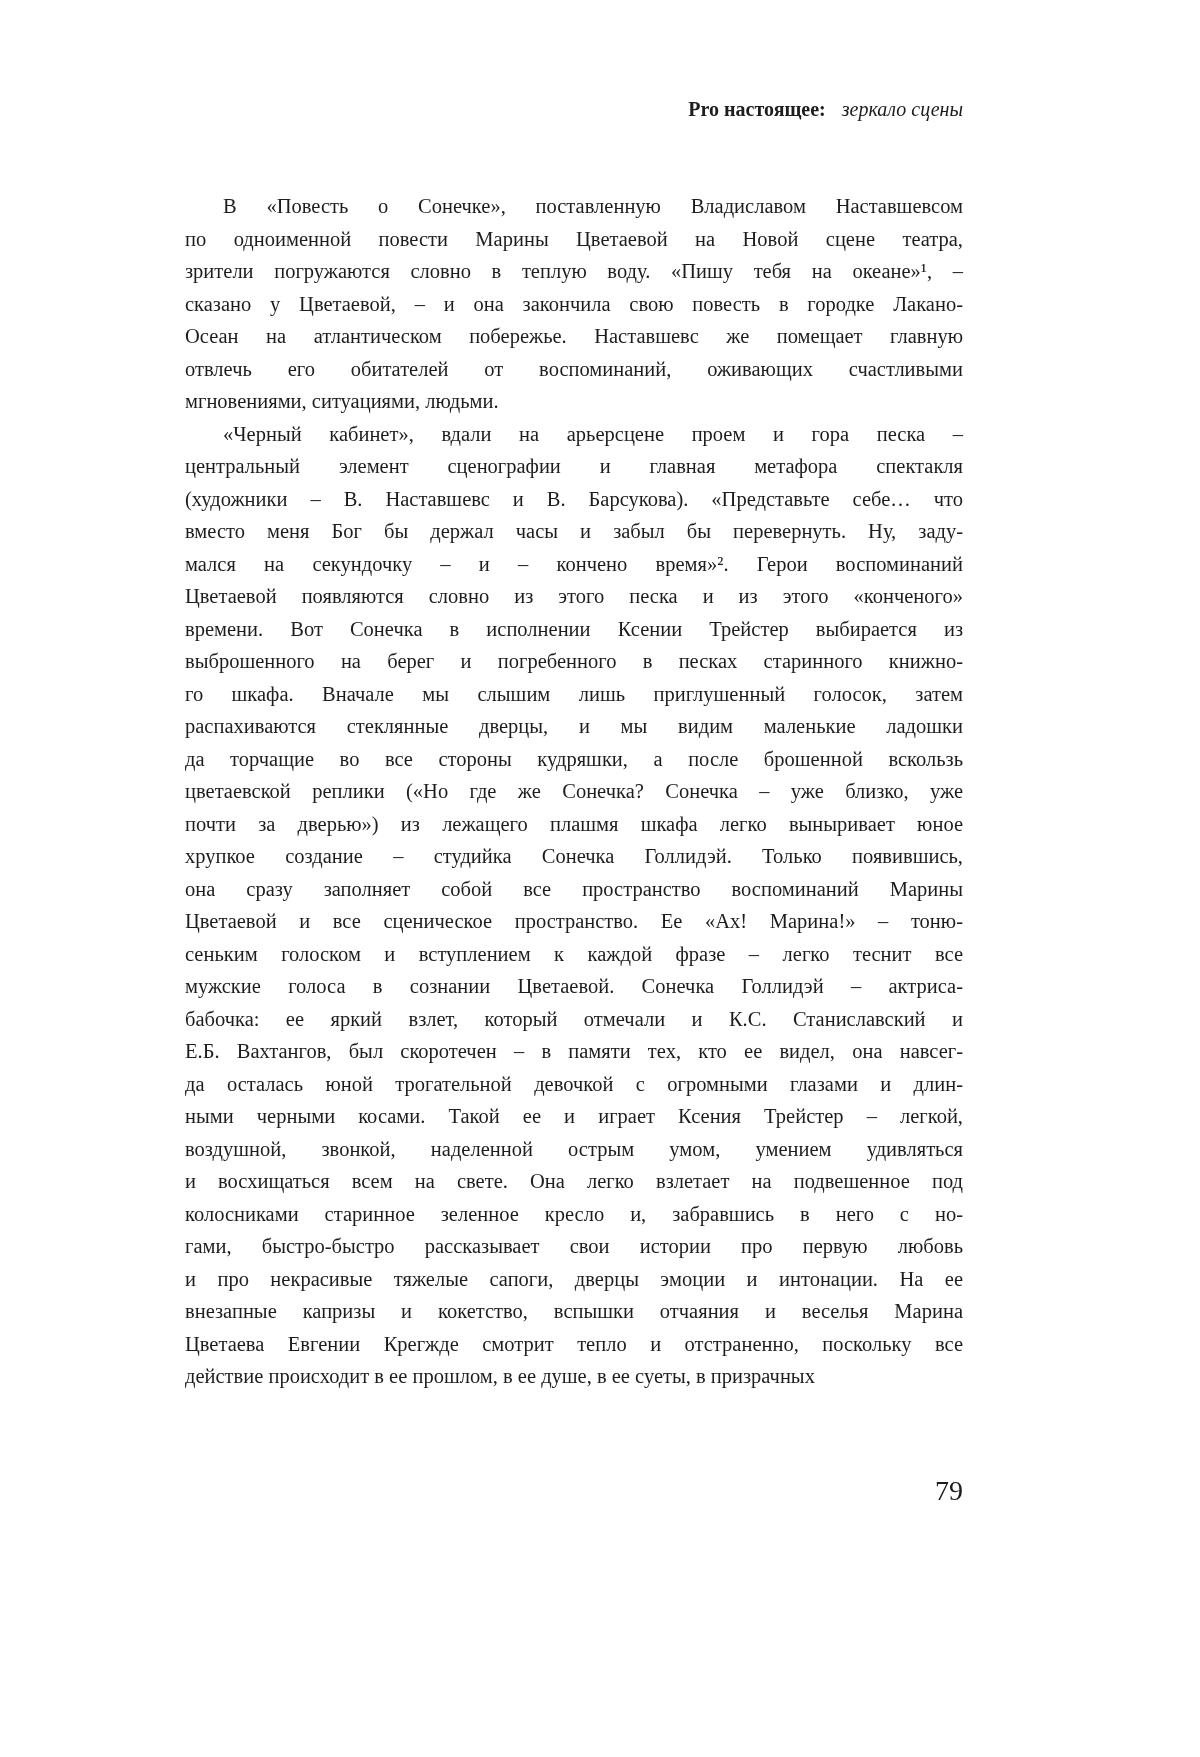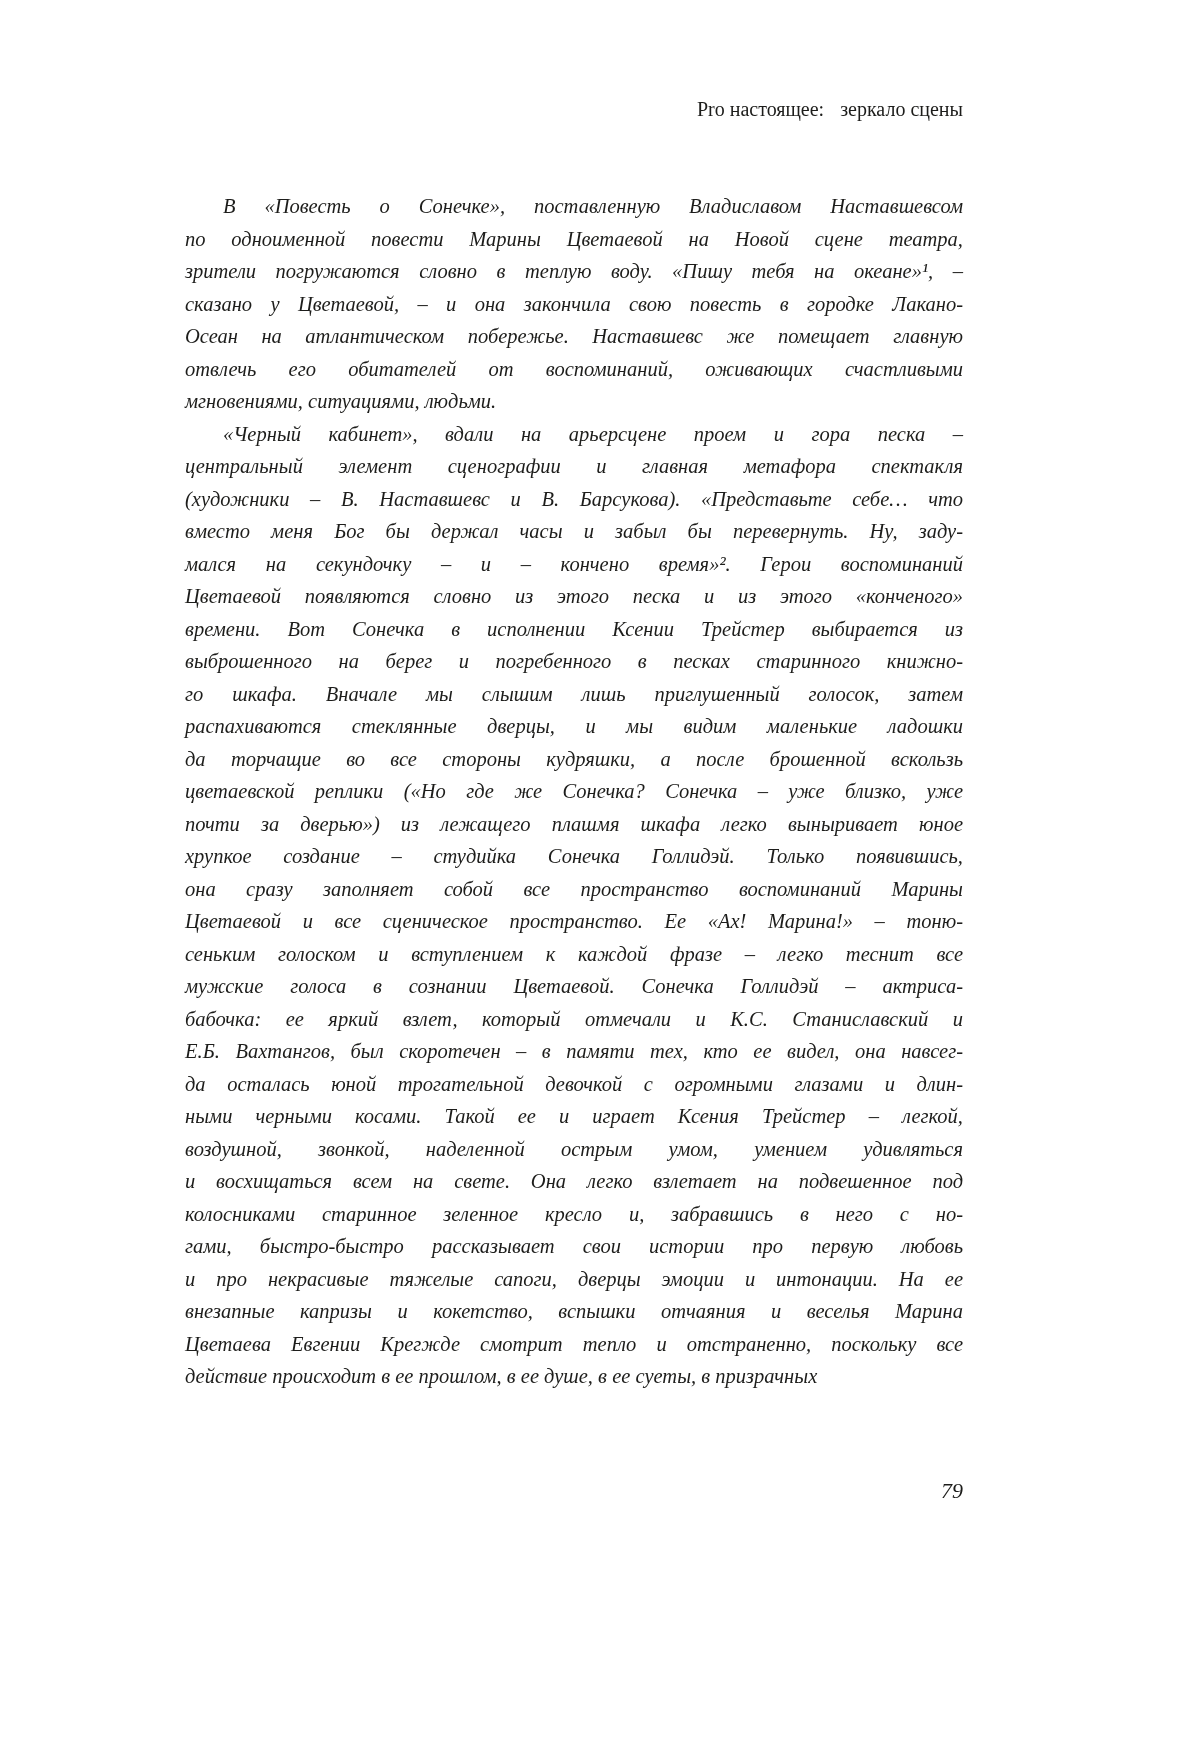--- a/index.html
+++ b/index.html
@@ -15,48 +15,46 @@
   .running-header {
     position: absolute;
     top: 96px;
     left: 185px;
     width: 778px;
     text-align: right;
     font-size: 20px;
     line-height: 26px;
     white-space: nowrap;
   }
-  .header-prefix { font-weight: normal; margin-left: 44px; }
-  .header-title { margin-left: 16px; }
+  .header-prefix { font-weight: bold; margin-left: 44px; }
+  .header-title { font-style: italic; margin-left: 16px; }
   .article-text {
     position: absolute;
     top: 190px;
     left: 185px;
     width: 778px;
     font-size: 20.5px;
     line-height: 32.5px;
   }
   .paragraph { margin: 0; }
   .line {
     text-align: justify;
     text-align-last: justify;
     white-space: normal;
-    font-style: italic;
   }
   .line.last { text-align-last: left; }
   .line.first { text-indent: 38px; }
   .page-number {
     position: absolute;
     top: 1476px;
     left: 185px;
     width: 778px;
     text-align: right;
-    font-size: 22px;
+    font-size: 28px;
     line-height: 30px;
-    font-style: italic;
   }
 </style>
 </head>
 <body>
 
 <div class="page">
 
   <div class="running-header">
     <span class="header-prefix">Pro настоящее:</span><span class="header-title">зеркало сцены</span>
   </div>

